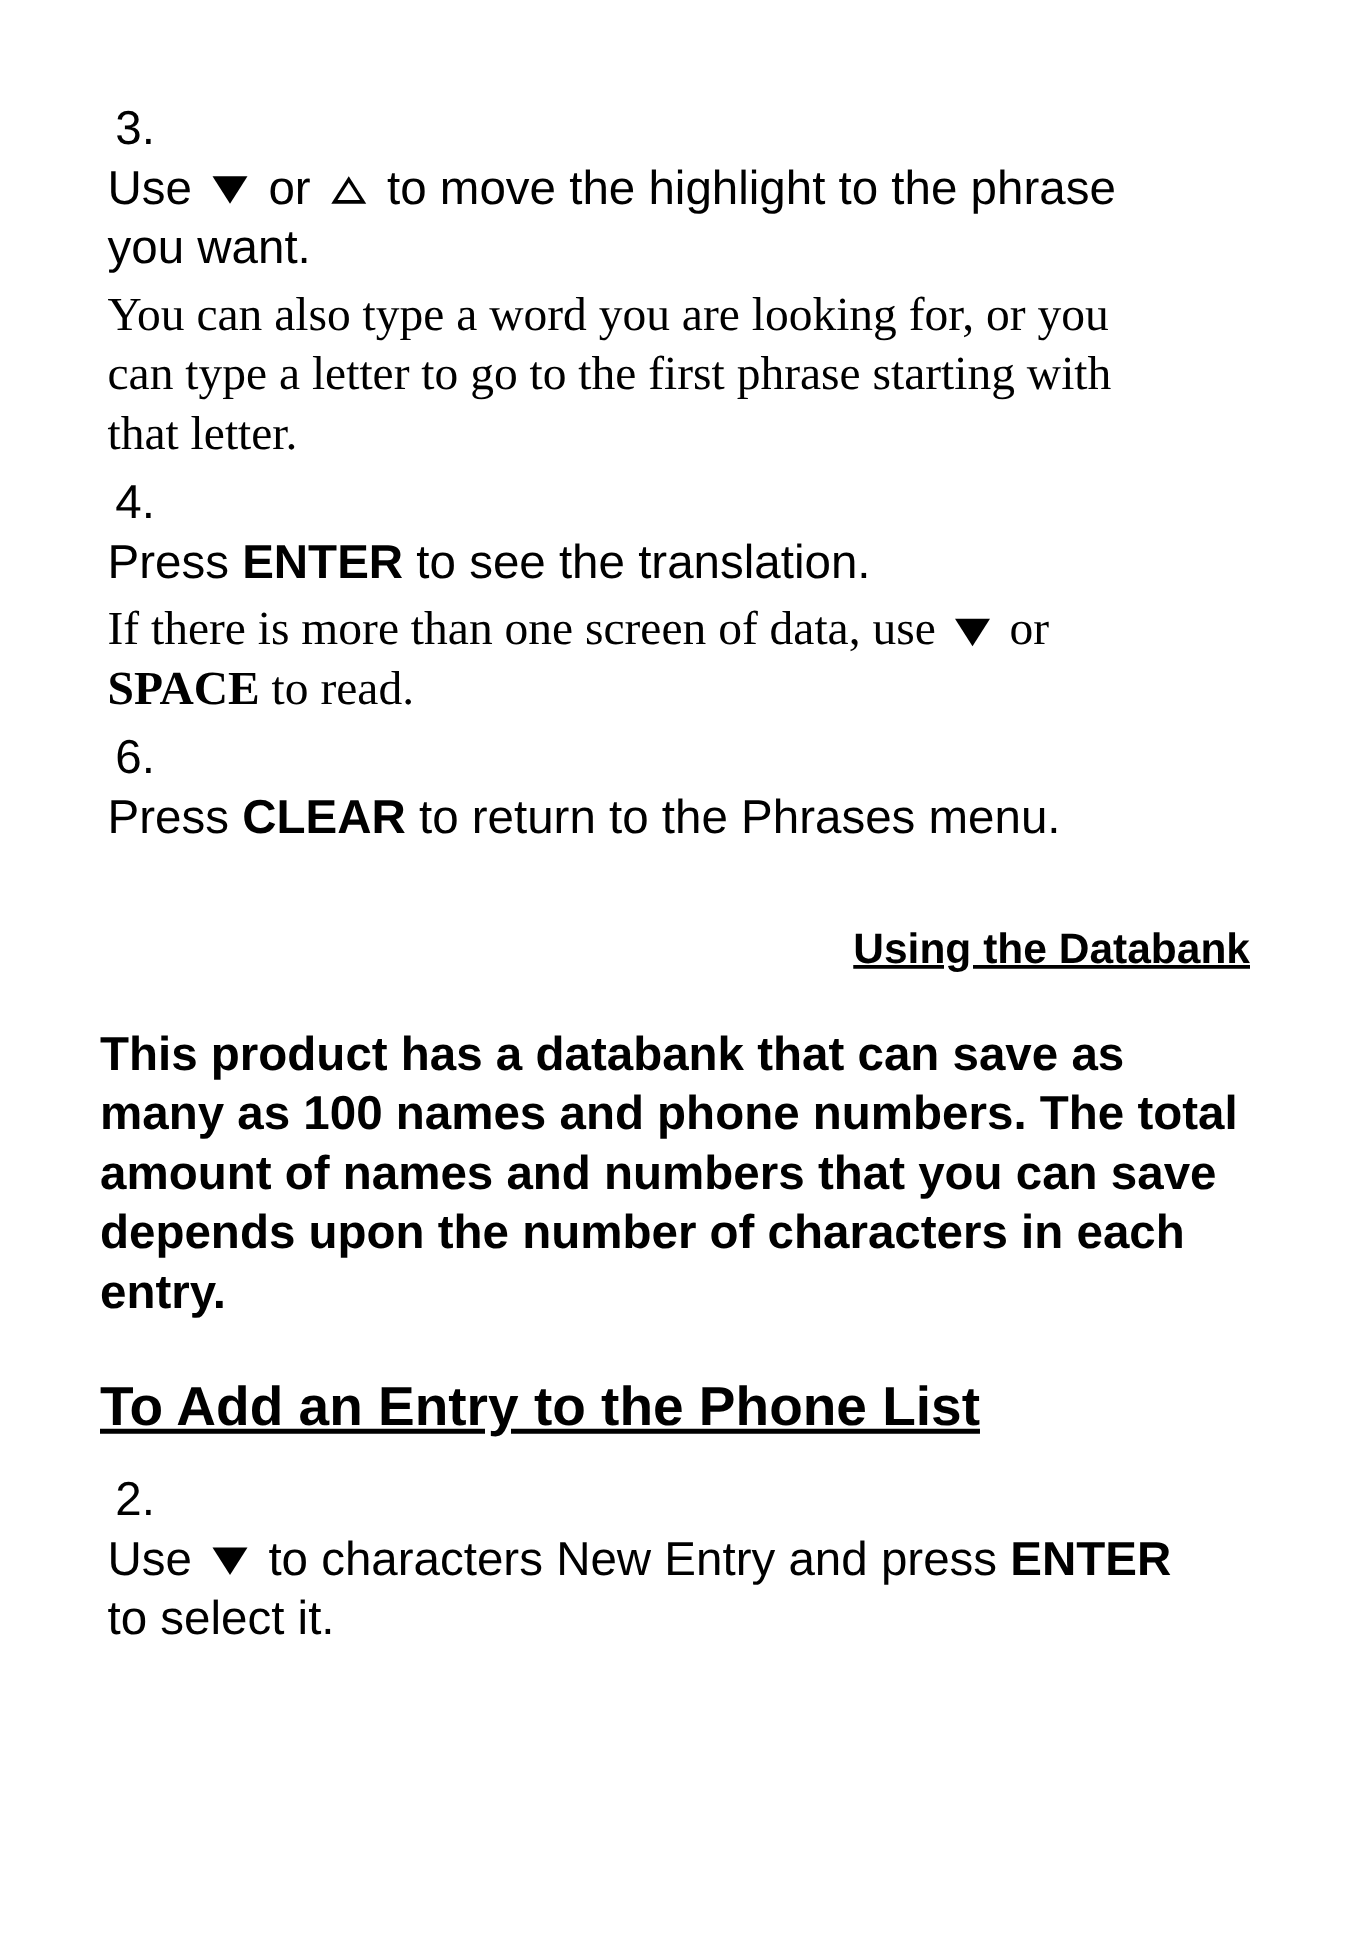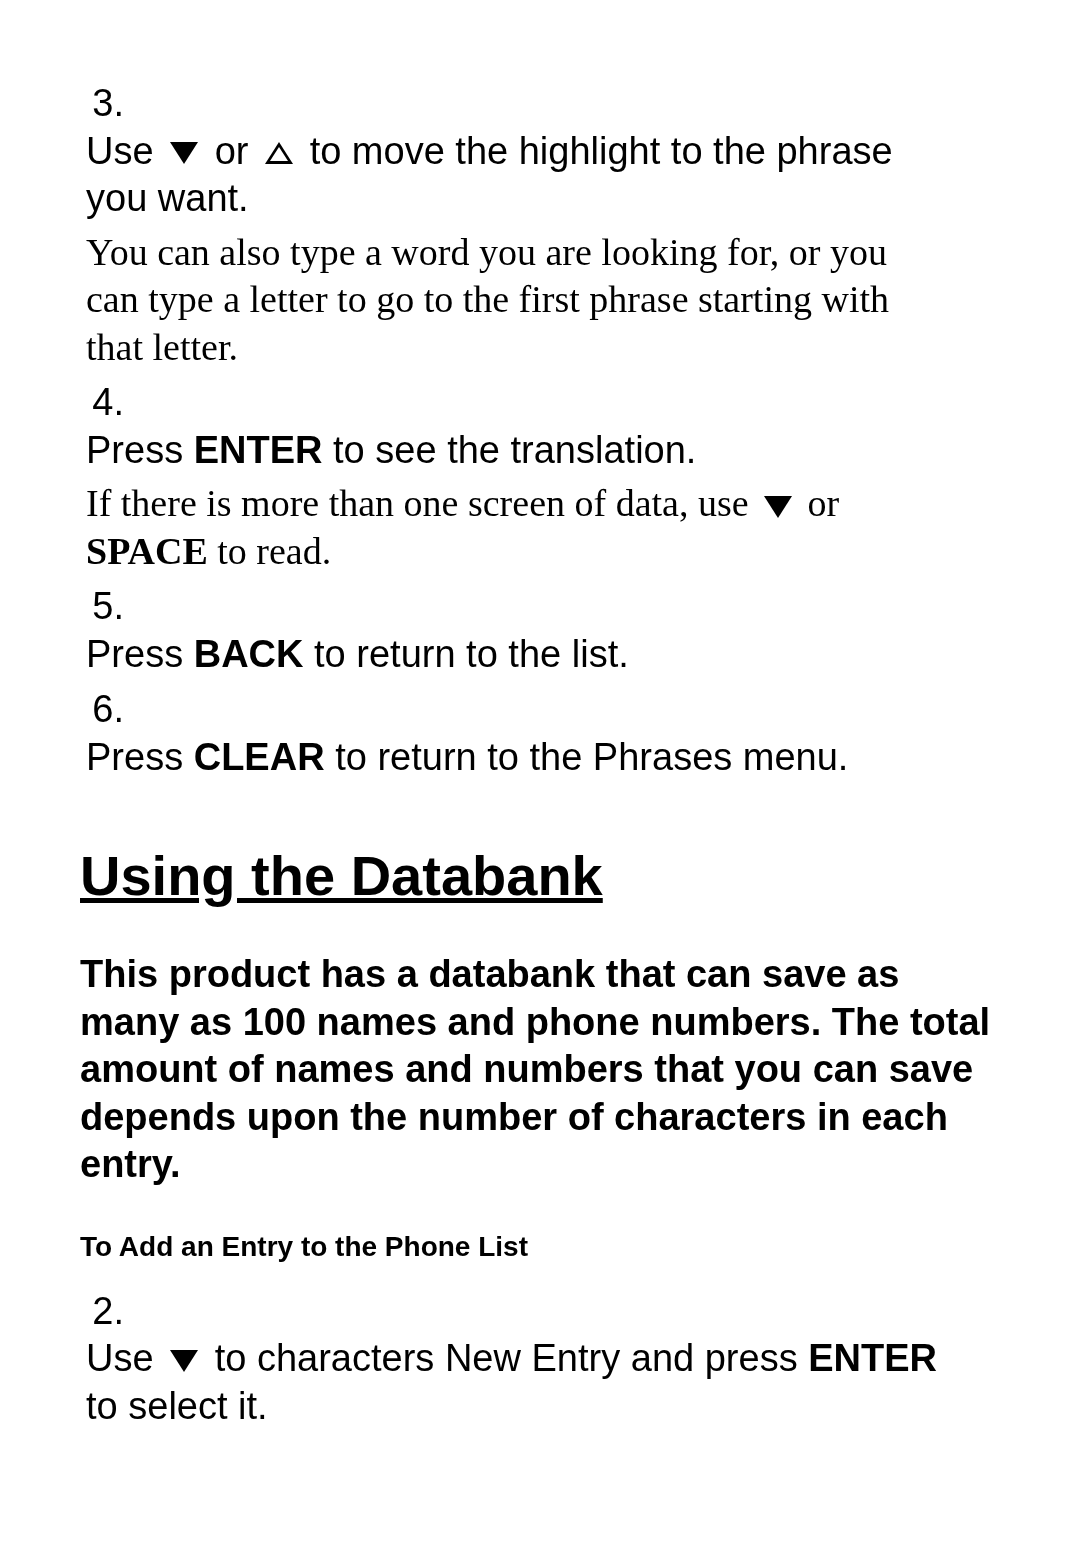--- a/index.html
+++ b/index.html
@@ -72,34 +72,35 @@
     border: 3px solid #000;
     border-radius: 50%;
     height: 44px;
     width: 76px;
     vertical-align: middle;
     margin: 0 10px;
   }
   .book-svg { width: 40px; height: 28px; }
   .folder-svg { width: 40px; height: 28px; }
   h2.section-title {
-    text-align: left;
-    font-size: 56px;
+    text-align: right;
+    font-size: 34px;
     font-weight: bold;
     text-decoration: underline;
     margin: 60px 0 40px 0;
   }
   .para {
     margin: 0 0 40px 0;
     font-weight: bold;
   }
   h3.subhead {
-    font-size: 28px;
+    font-size: 44px;
     font-weight: bold;
     margin: 20px 0 24px 0;
+    text-decoration: underline;
   }
 </style>
 </head>
 <body>
 
 <div class="page">
 
   <div class="step">
     <span class="num-col">3.</span>
     <span class="step-body">
@@ -117,26 +118,20 @@
     <span class="step-body">
       <span>Press </span><span class="bold">ENTER</span><span> to see the translation.</span>
       <div class="step-sub">
         <span>If there is more than one screen of data, use </span>
         <span class="inline-icon tri-down"></span>
         <span> or </span><span class="bold">SPACE</span><span> to read.</span>
       </div>
     </span>
   </div>
 
-  <div class="step">
-    <span class="num-col">5.</span>
-    <span class="step-body">
-      <span>Press </span><span class="bold">BACK</span><span> to return to the list.</span>
-    </span>
-  </div>
 
   <div class="step">
     <span class="num-col">6.</span>
     <span class="step-body">
       <span>Press </span><span class="bold">CLEAR</span><span> to return to the Phrases menu.</span>
     </span>
   </div>
 
   <h2 class="section-title">Using the Databank</h2>
 

